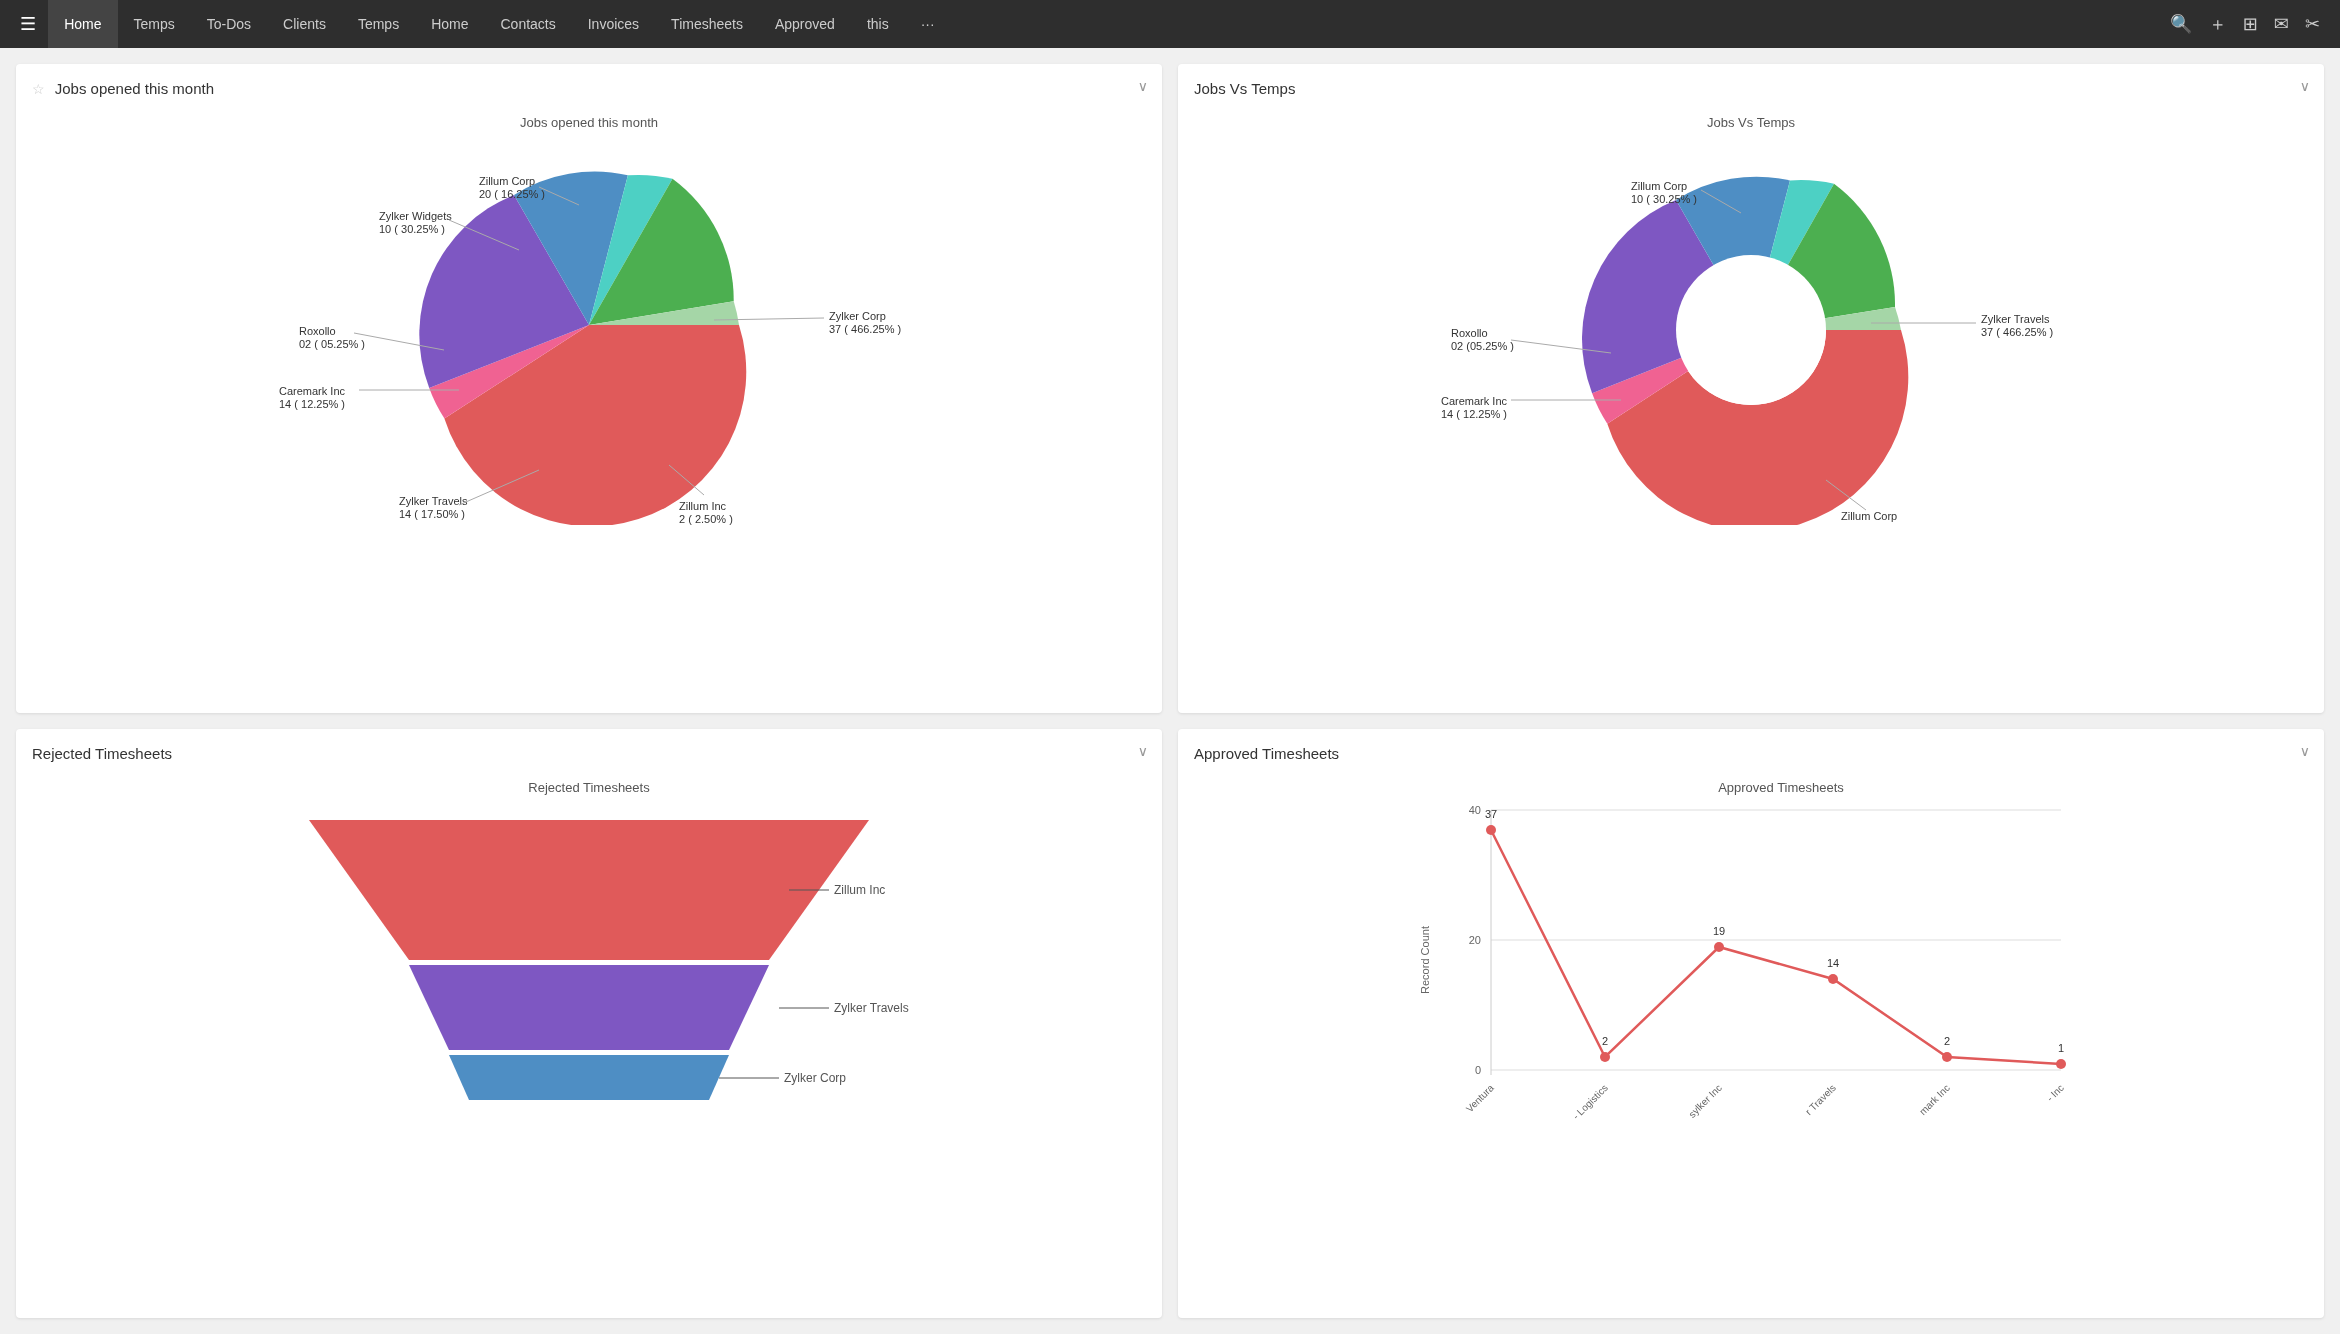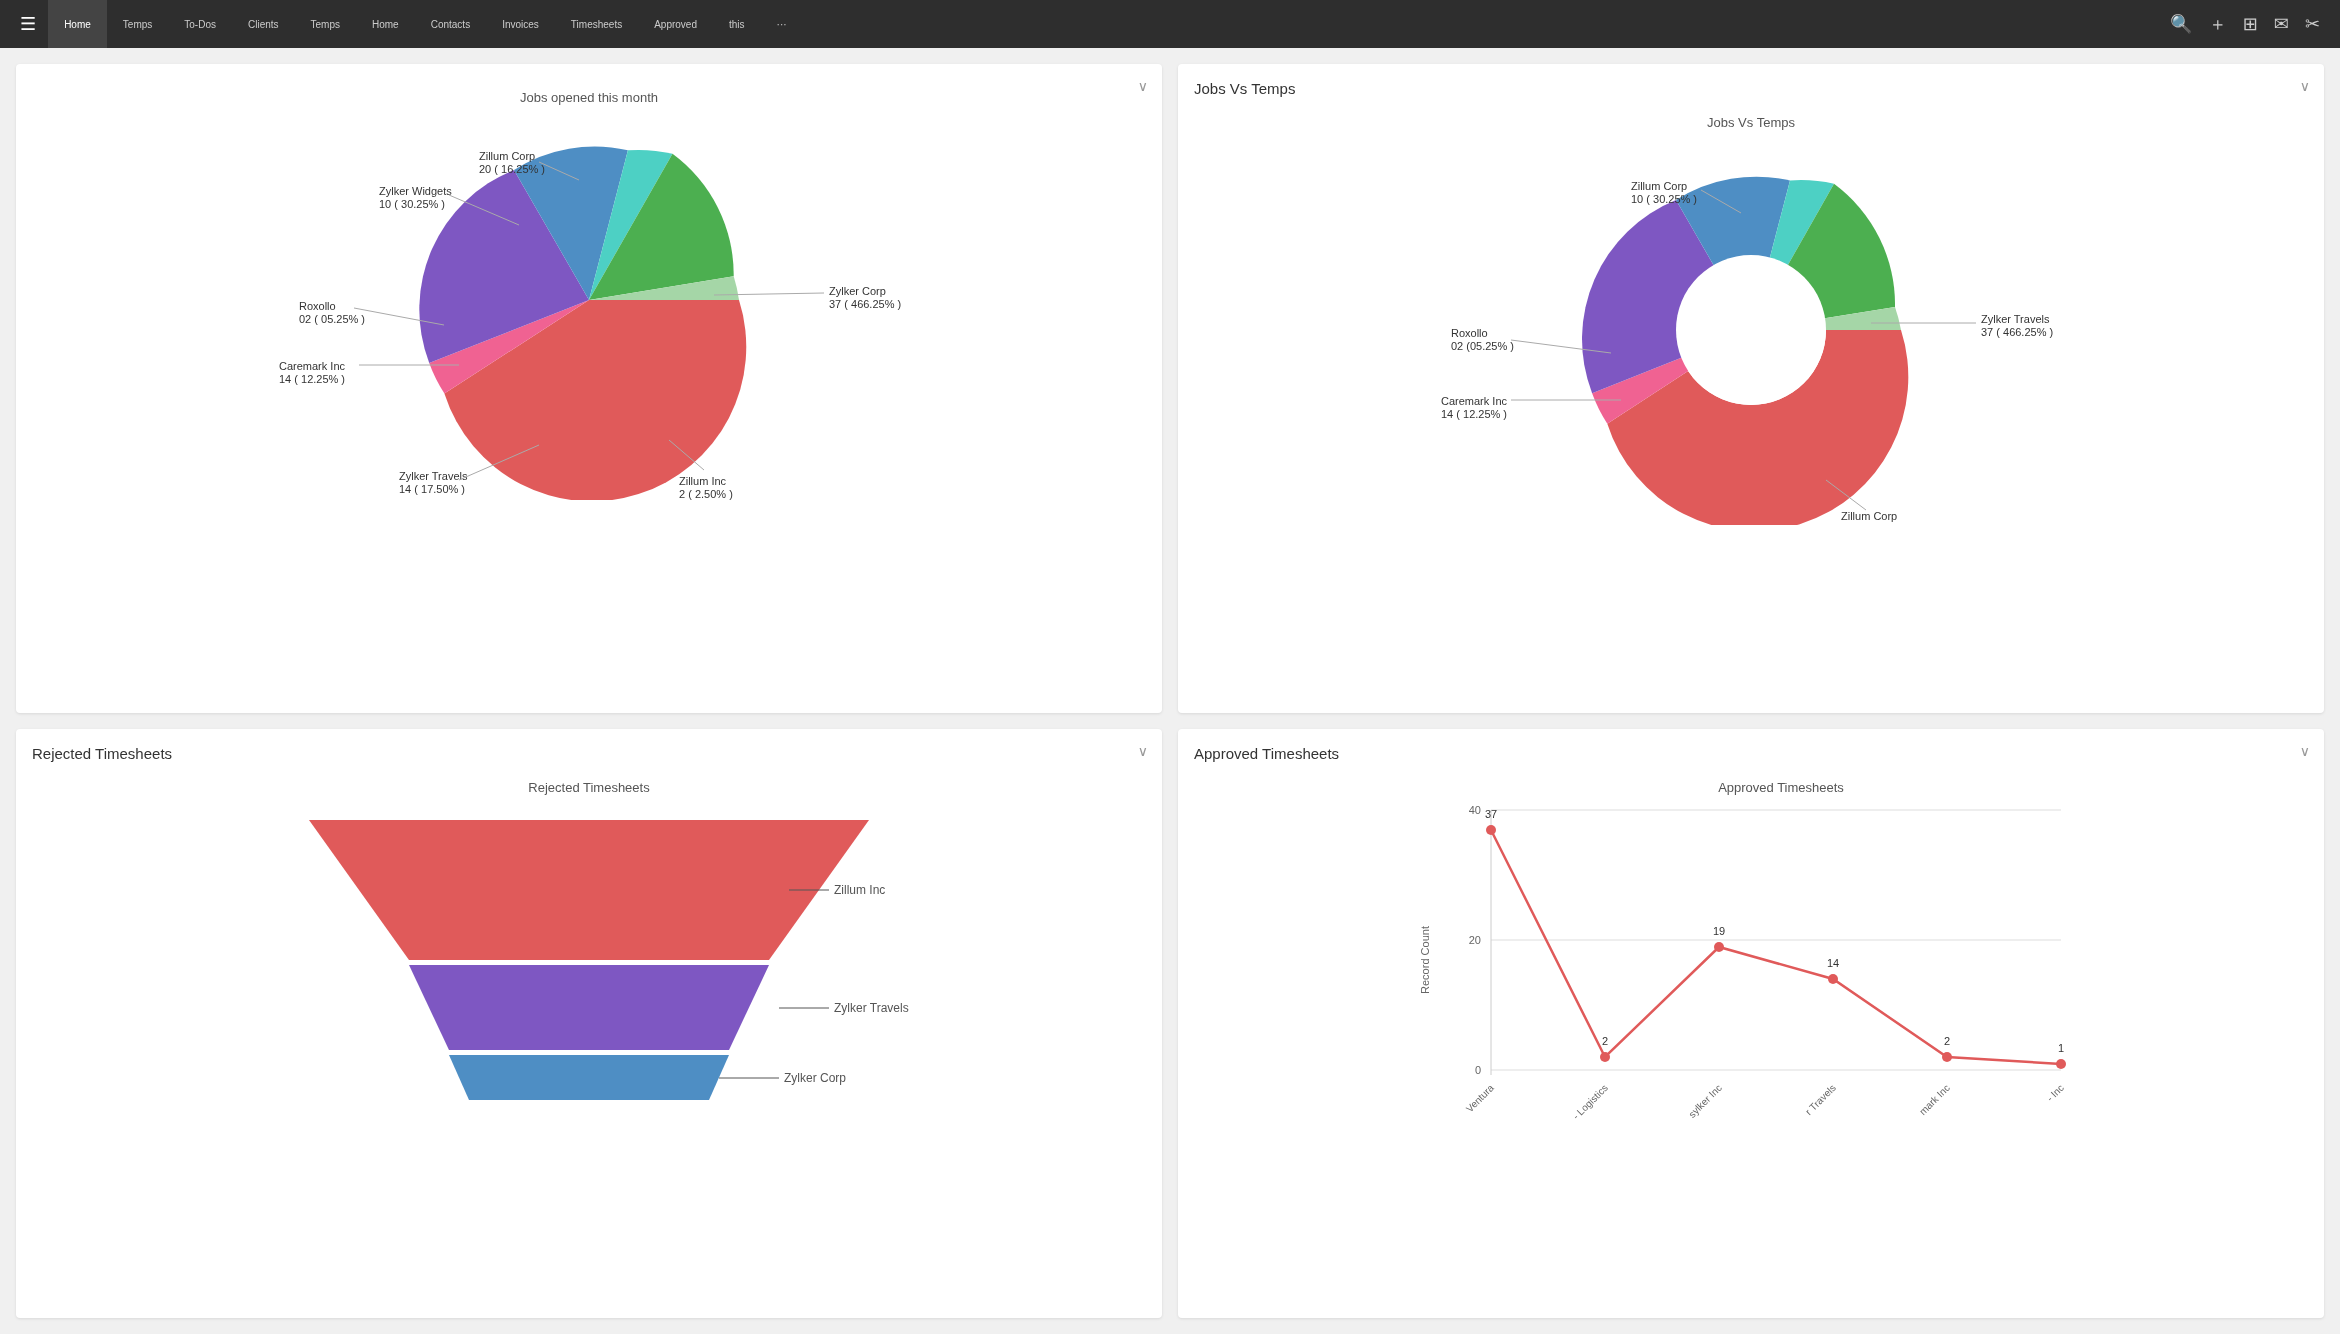--- a/index.html
+++ b/index.html
@@ -8,21 +8,21 @@
     
     .navbar {
       display: flex; align-items: center;
       background: #2e2e2e; color: #fff;
       height: 48px; padding: 0 8px;
       gap: 0;
     }
     .nav-hamburger { padding: 0 12px; cursor: pointer; font-size: 18px; }
     .nav-item {
       padding: 16px 16px; height: 48px; display: flex; align-items: center;
-      font-size: 10px; cursor: pointer; white-space: nowrap; color: #ccc;
+      font-size: 14px; cursor: pointer; white-space: nowrap; color: #ccc;
     }
     .nav-item.active { background: #444; color: #fff; }
     .nav-spacer { flex: 1; }
     .nav-icons { display: flex; align-items: center; gap: 16px; padding: 0 12px; }
     .nav-icon { font-size: 18px; cursor: pointer; color: #ccc; }
 
     
     .main { padding: 16px; display: grid; grid-template-columns: 1fr 1fr; grid-template-rows: auto auto; gap: 16px; height: calc(100vh - 48px); overflow: auto; background: #f0f0f0; }
 
     .chart-card {
@@ -63,20 +63,24 @@
     <span class="nav-icon">＋</span>
     <span class="nav-icon">⊞</span>
     <span class="nav-icon">✉</span>
     <span class="nav-icon">✂</span>
   </div>
 </nav>
 
 <div class="main">
 
   <div class="chart-card">
+    <div class="card-title">
+      <span class="card-star">☆</span>
+      <span>Jobs opened this month</span>
+    </div>
     <span class="card-chevron">∨</span>
     <div class="chart-area">
       <svg width="680" height="420" viewBox="0 0 680 420">
 
         <text x="340" y="22" text-anchor="middle" font-size="13" fill="#555">Jobs opened this month</text>
 
         <path d="M340,220 L490,220 A150,150 0 1,1 195.4,313.5 Z" fill="#e05a5a"></path>
 
         <path d="M340,220 L195.4,313.5 A150,150 0 0,1 180.2,283.0 Z" fill="#f06292"></path>
 

